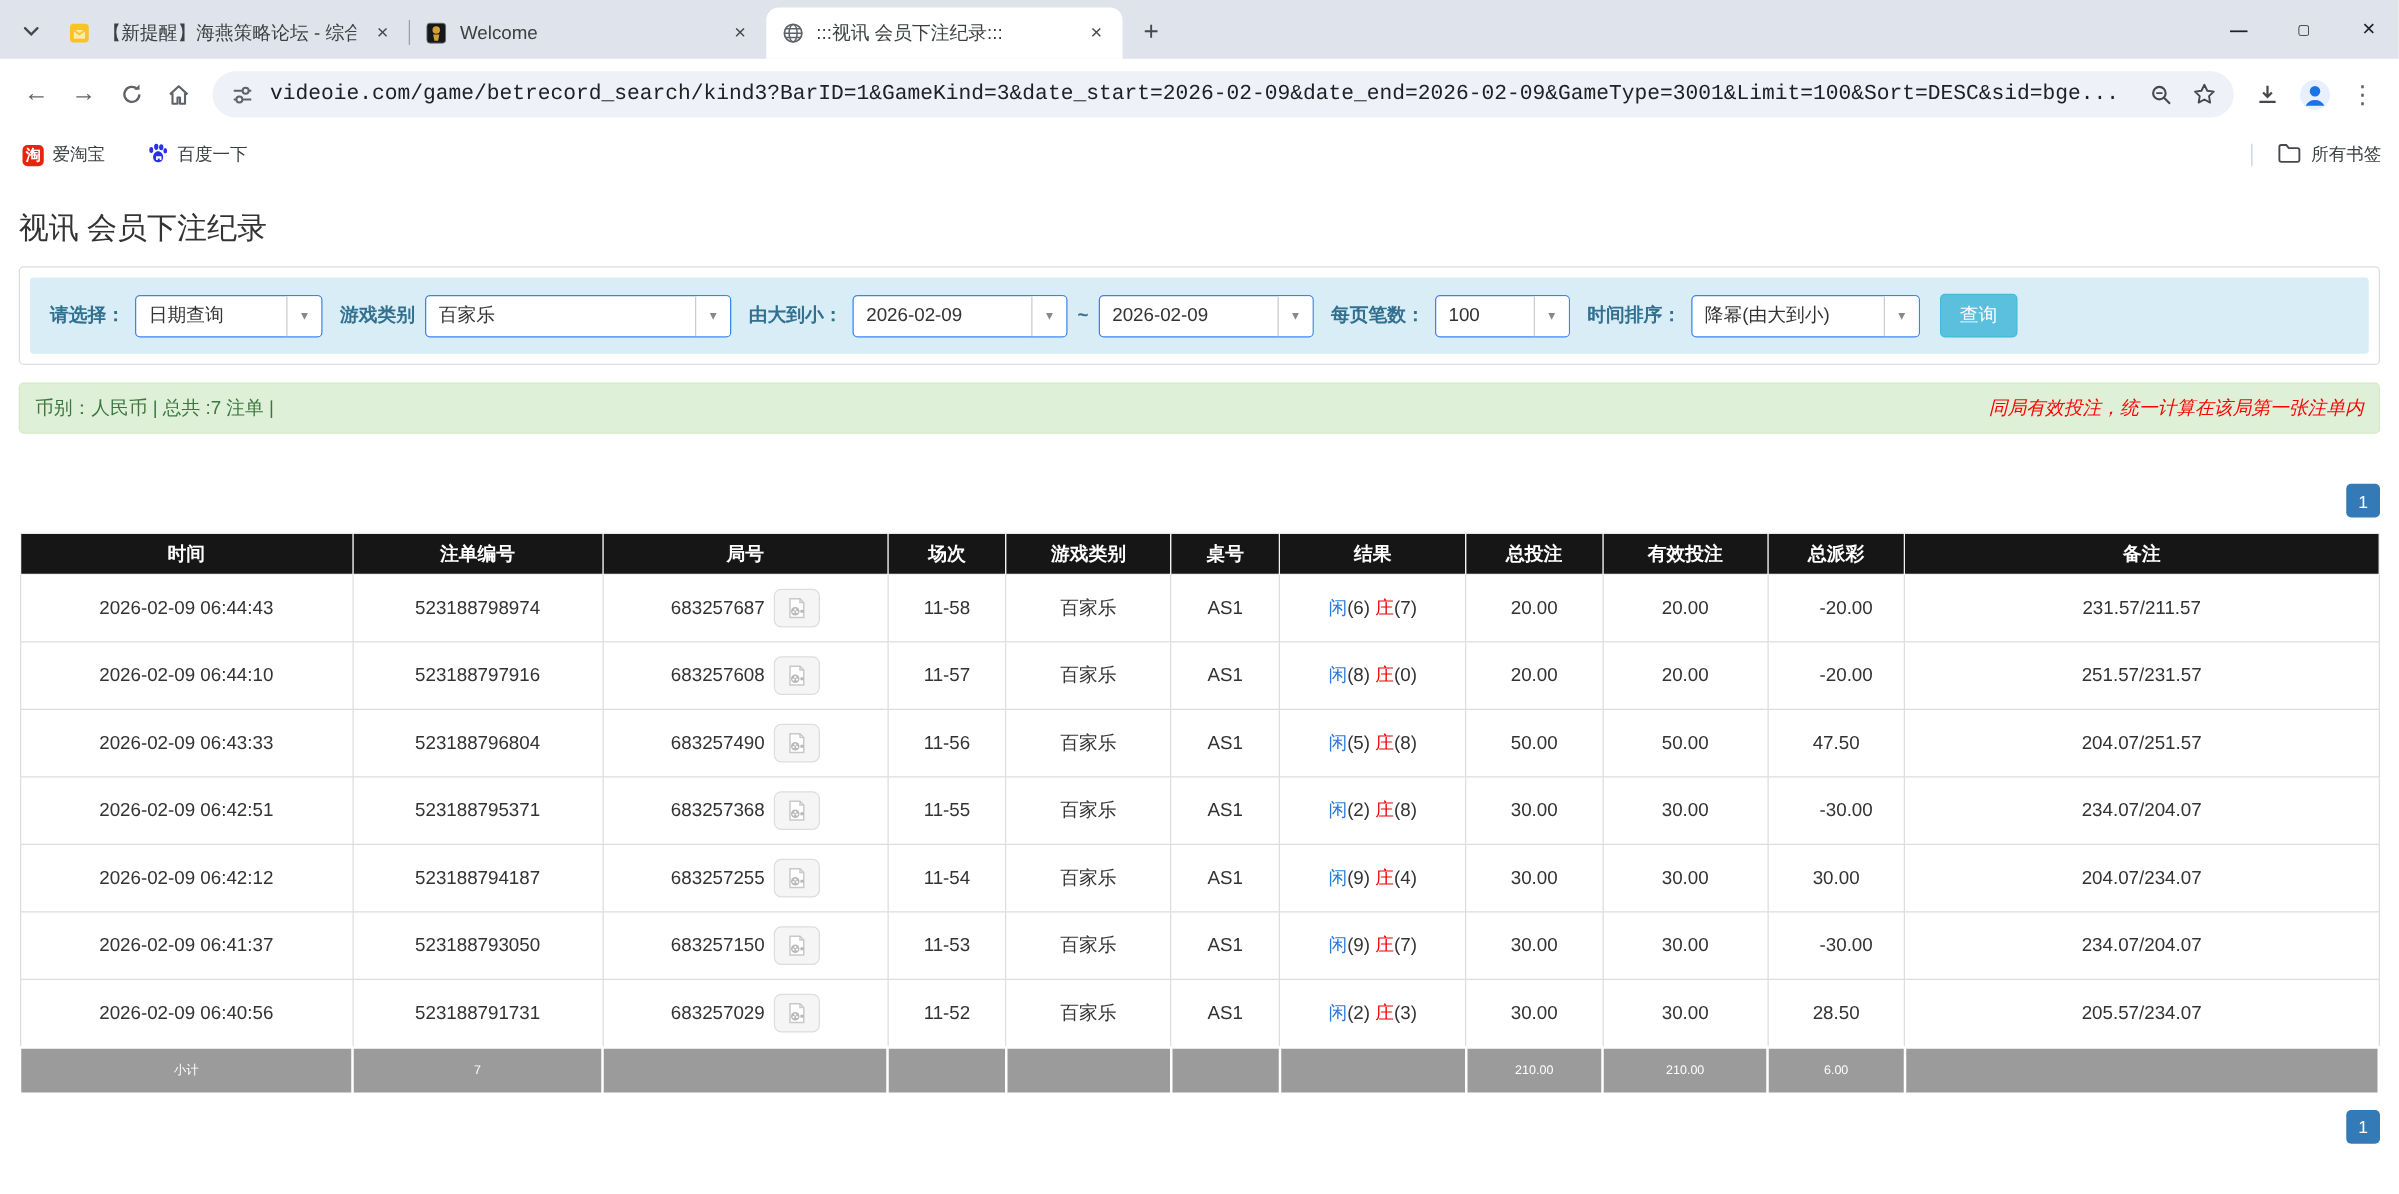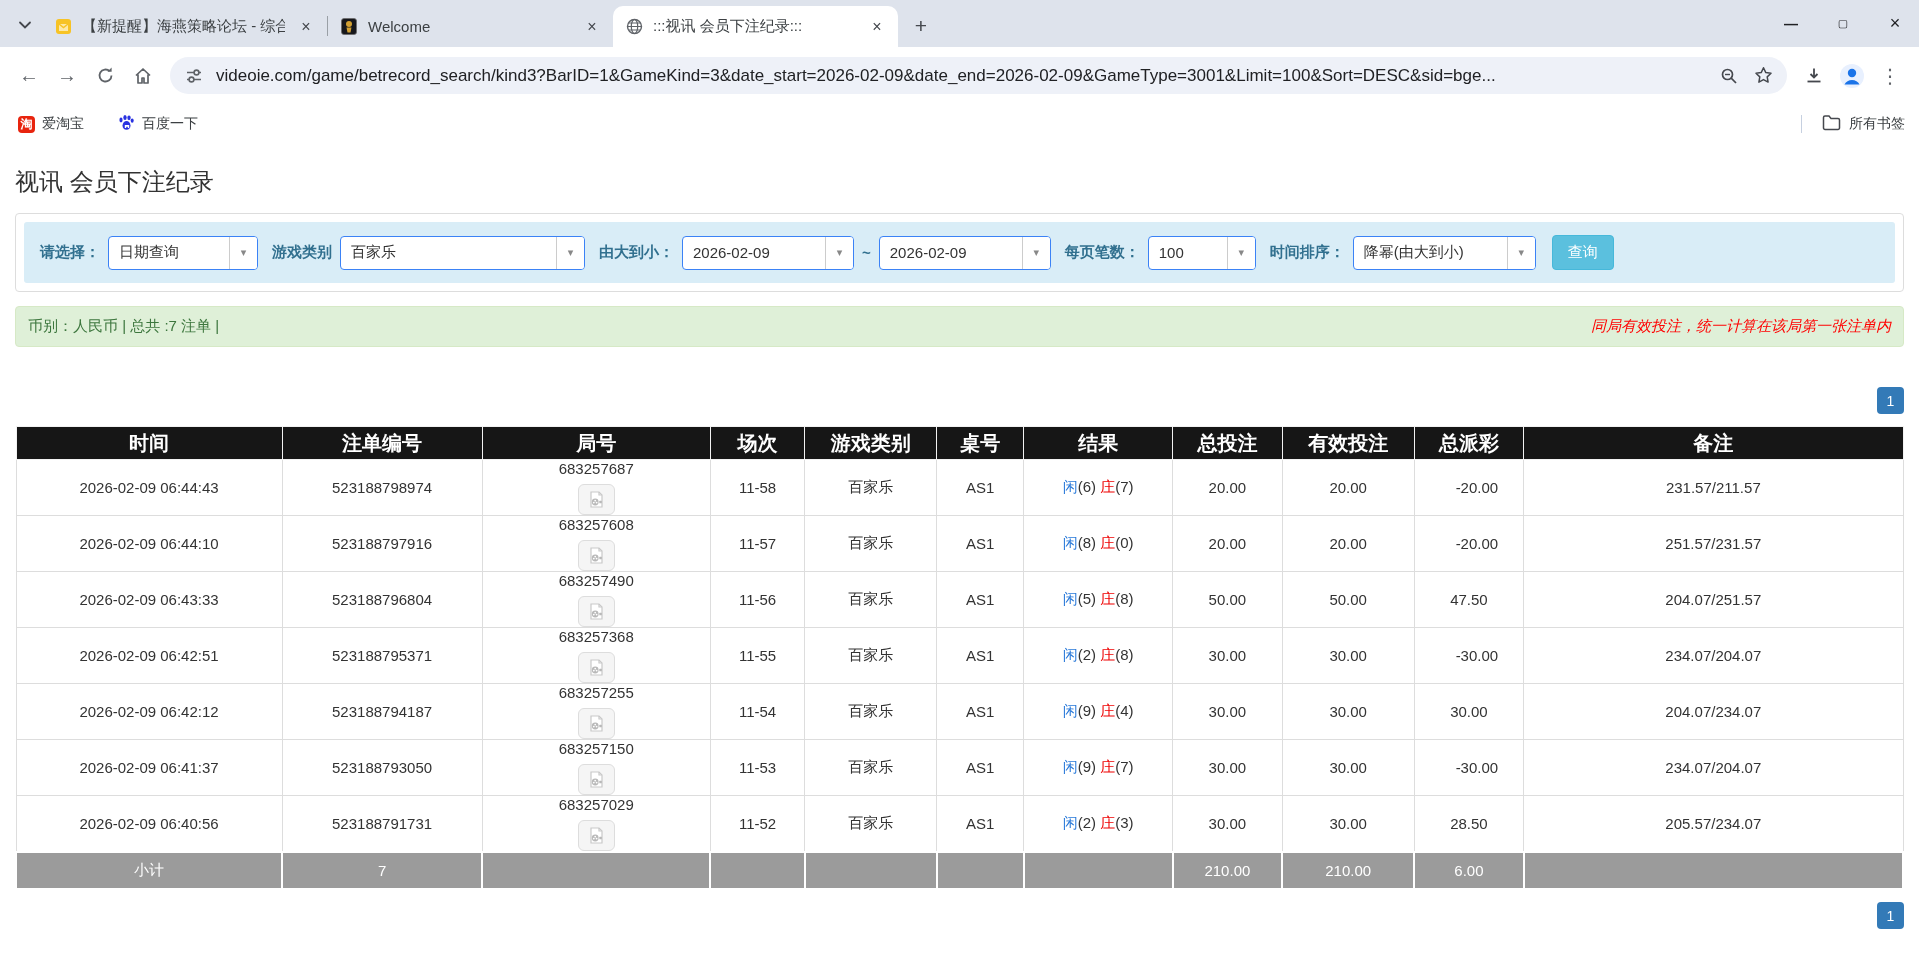--- a/index.html
+++ b/index.html
@@ -24,21 +24,21 @@
   .win-btn { width:28px; height:28px; display:flex; align-items:center; justify-content:center; color:#202124; font-size:14px; }
   .wc-min { font-weight:bold; }
   .wc-max { font-size:11px; }
   .wc-close { font-size:18px; }
 
   .toolbar { height:57px; background:#fff; display:flex; align-items:center; padding:0 12px; gap:4px; }
   .nav-btn { width:34px; height:34px; display:flex; align-items:center; justify-content:center; color:#5f6368;
              font-size:20px; border-radius:50%; flex:0 0 auto; }
   .urlbar { flex:1; height:37px; background:#eef1f8; border-radius:19px; display:flex; align-items:center;
             padding:0 12px; margin:0 6px; gap:10px; min-width:0; }
-  .url-text { flex:1; font-size:17px; color:#202124; white-space:nowrap; overflow:hidden; }
+  .url-text { flex:1; font-size:17px; color:#202124; white-space:nowrap; overflow:hidden;font-family:Liberation Mono, monospace; }
   .url-icon { flex:0 0 auto; display:flex; align-items:center; justify-content:center; width:24px; height:24px; color:#5f6368; }
   .avatar-wrap { width:34px; height:34px; display:flex; align-items:center; justify-content:center; }
 
   .bookmarks { height:40px; background:#fff; display:flex; align-items:center; padding:0 14px; font-size:14px; color:#3c4043; }
   .bm-item { display:flex; align-items:center; gap:7px; margin-right:26px; height:28px; padding:0 4px; border-radius:6px; }
   .bm-right { margin-left:auto; display:flex; align-items:center; gap:8px; }
   .bm-vsep { width:1px; height:18px; background:#c6d0e0; margin-right:12px; }
   .tb-icon { width:17px; height:17px; background:#e8240e; border-radius:4px; color:#fff; font-size:12px; line-height:17px;
              text-align:center; font-weight:bold; }
 
@@ -61,32 +61,32 @@
   .summary-bar { background:#dff0d8; border:1px solid #d6e9c6; border-radius:4px; padding:10px 12px;
                  display:flex; justify-content:space-between; align-items:center; font-size:15px; margin-bottom:40px; }
   .summary-text { color:#3c763d; }
   .notice-text { color:#f00;font-style:italic; }
 
   .pager-row { display:flex; justify-content:flex-end; margin:10px 0 12px; }
   .pager-btn { min-width:27px; height:27px; background:#337ab7; color:#fff; border-radius:4px; display:flex;
                align-items:center; justify-content:center; font-size:14px; }
 
   table.bets { width:100%; border-collapse:collapse; table-layout:fixed; margin-bottom:12px; }
-  .bets th { background:#161616; color:#fff; font-size:20px; font-weight:bold; height:33px; border:1px solid #f2f2f2; }
+  .bets th { background:#161616; color:#fff; font-size:15px; font-weight:bold; height:33px; border:1px solid #f2f2f2; }
   .bets td { height:54px; text-align:center; font-size:15px; color:#333; border:1px solid #ddd; background:#fff;
              vertical-align:middle; }
-  .round-cell { display:flex; align-items:center; justify-content:center; gap:7px;flex-direction:column; }
+  .round-cell { display:flex; align-items:center; justify-content:center; gap:7px; }
   .video-btn { width:37px; height:31px; background:#f5f5f5; border:1px solid #ddd; border-radius:6px;
                display:flex; align-items:center; justify-content:center; }
   .player { color:#2979d9; }
   .banker { color:#ee0000; }
   .score { color:#333; }
   .blue { color:#2979d9; }
   .neg { color:#ee0000;padding-left:16px; }
-  .bets tr.total-row td { background:#9b9b9b; color:#fff; height:37px; border:2px solid #fff; font-size:15px; }
+  .bets tr.total-row td { background:#9b9b9b; color:#fff; height:37px; border:2px solid #fff; font-size:10px; }
 
   .c1{width:14.1%} .c2{width:10.6%} .c3{width:12.1%} .c4{width:5%} .c5{width:7%} .c6{width:4.6%}
   .c7{width:7.9%} .c8{width:5.8%} .c9{width:7%} .c10{width:5.8%} .c11{width:20.1%}
 </style>
 </head>
 <body>
 
 <div class="tabstrip">
   <div class="tab-search">
     <svg width="14" height="14" viewBox="0 0 14 14">

